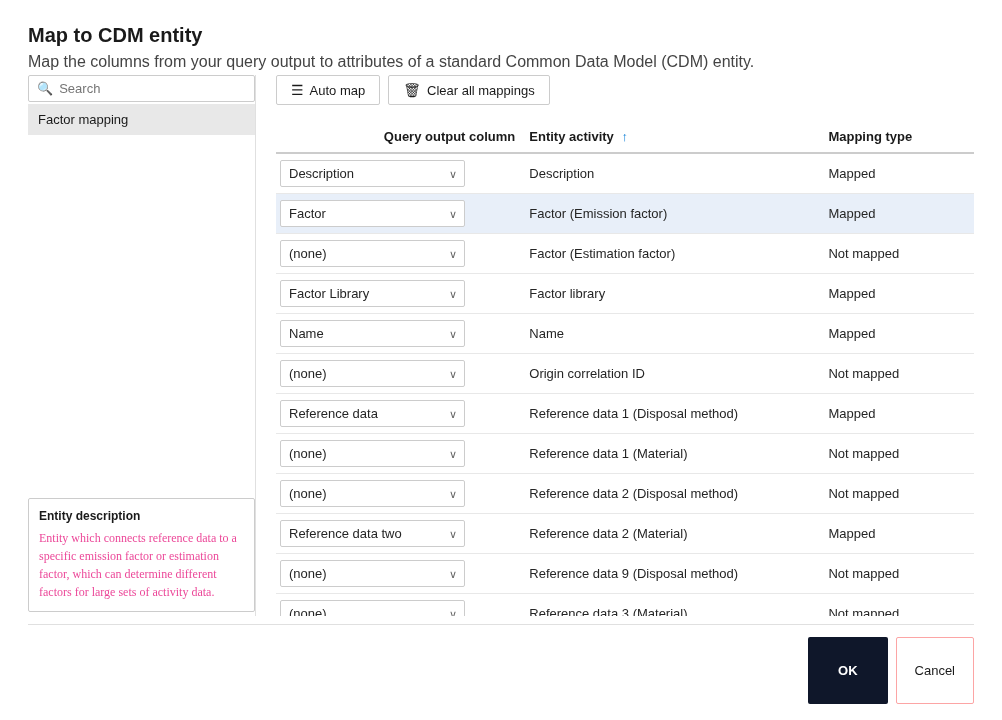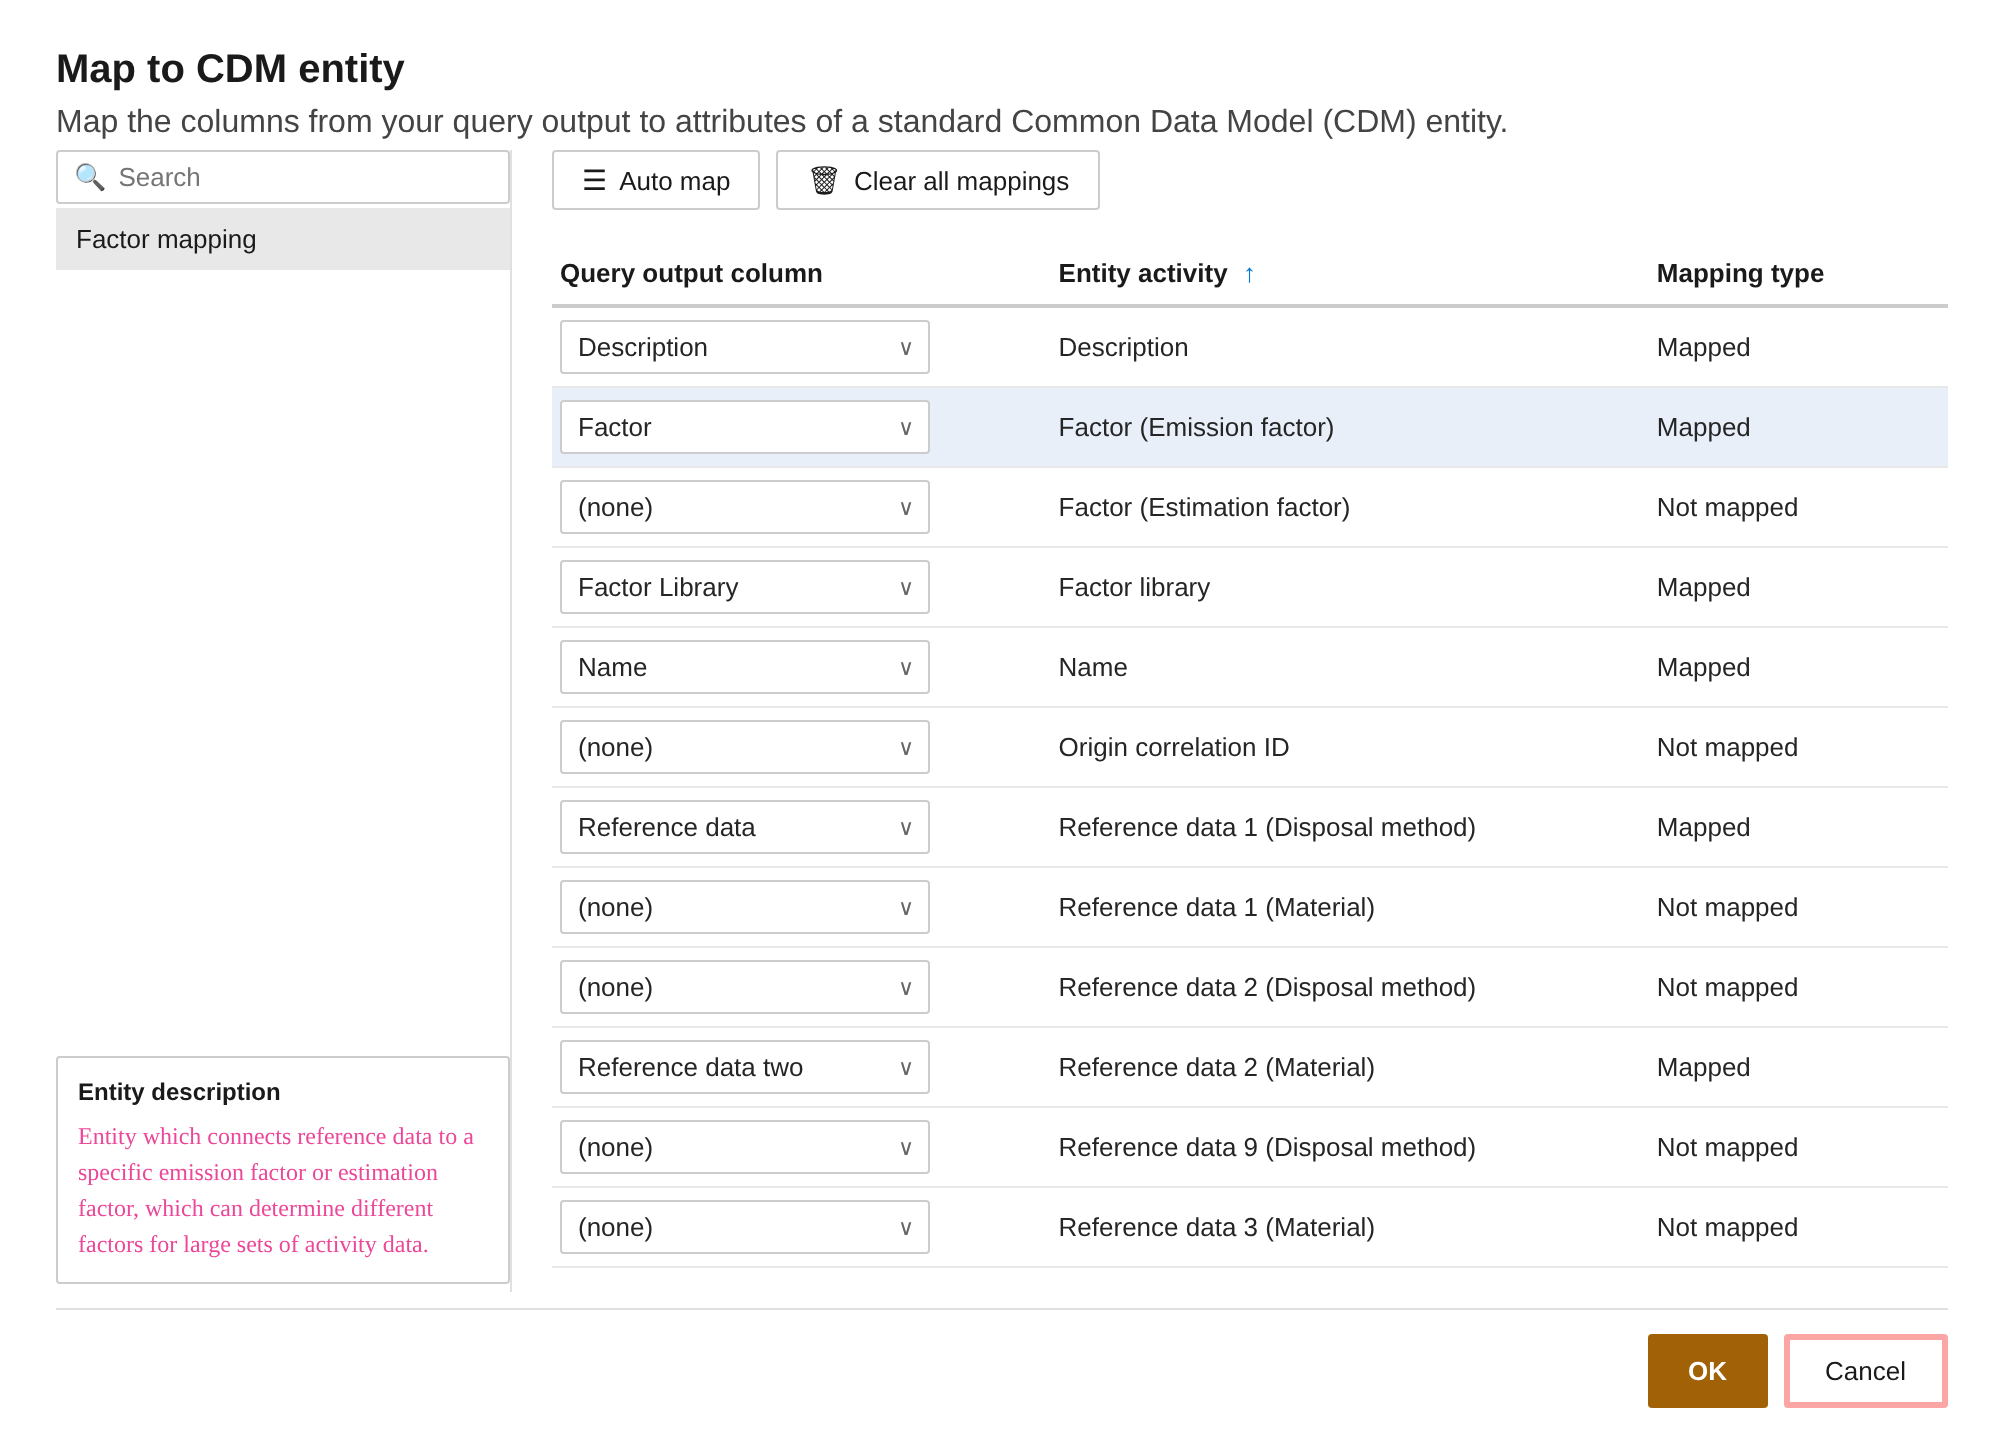--- a/index.html
+++ b/index.html
@@ -32,42 +32,42 @@
     .right-panel { flex: 1; display: flex; flex-direction: column; padding-left: 20px; overflow: hidden; }
 
     .toolbar { display: flex; gap: 8px; margin-bottom: 16px; }
     .btn { display: flex; align-items: center; gap: 6px; padding: 6px 14px; border: 1px solid #ccc; border-radius: 2px; background: #fff; cursor: pointer; font-size: 13px; color: #1a1a1a; }
     .btn-icon { font-size: 14px; }
 
     
     .table-container { flex: 1; overflow-y: auto; }
     table { width: 100%; border-collapse: collapse; }
     thead th { font-size: 13px; font-weight: 600; color: #1a1a1a; padding: 8px 10px 8px 4px; border-bottom: 2px solid #ccc; text-align: left; white-space: nowrap; }
-    .col-query { width: 200px; }
+    .col-query { width: 200px; text-align: right; }
     .col-entity { width: 240px; }
     .col-mapping { width: 120px; }
 
     tbody tr { border-bottom: 1px solid #e8e8e8; }
     tbody tr.highlighted { background: #e8eff9; }
 
     tbody td { padding: 6px 4px; font-size: 13px; color: #252525; vertical-align: middle; }
 
     .select-wrap { position: relative; display: inline-block; width: 185px; }
     .select-wrap select { width: 100%; border: 1px solid #ccc; border-radius: 2px; padding: 5px 28px 5px 8px; font-size: 13px; color: #252525; background: #fff; appearance: none; cursor: pointer; outline: none; }
     .select-wrap::after { content: '∨'; position: absolute; right: 8px; top: 50%; transform: translateY(-50%); pointer-events: none; font-size: 11px; color: #666; }
 
     .mapping-mapped { color: #252525; }
     .mapping-notmapped { color: #252525; }
 
     .sort-icon { color: #0078d4; margin-left: 4px; }
 
     
     .footer { display: flex; justify-content: flex-end; gap: 8px; padding-top: 12px; border-top: 1px solid #e0e0e0; margin-top: 8px; }
-    .btn-ok { background: #a16207; color: #fff; border: none; padding: 8px 20px; border-radius: 2px; font-size: 13px; font-weight: 600; cursor: pointer; }
-    .btn-cancel { background: #fff; color: #1a1a1a; border: 3px solid #fca5a5; padding: 8px 18px; border-radius: 2px; font-size: 13px; cursor: pointer; }
+    .btn-ok { background: #0f172a; color: #fff; border: none; padding: 8px 30px; border-radius: 2px; font-size: 13px; font-weight: 600; cursor: pointer; }
+    .btn-cancel { background: #fff; color: #1a1a1a; border: 1px solid #fca5a5; padding: 25px 18px; border-radius: 2px; font-size: 13px; cursor: pointer; }
   </style>
 </head>
 <body>
 
 <div class="page">
   <div class="page-title">Map to CDM entity</div>
   <div class="page-subtitle">Map the columns from your query output to attributes of a standard Common Data Model (CDM) entity.</div>
 
   <div class="main-content">
 

